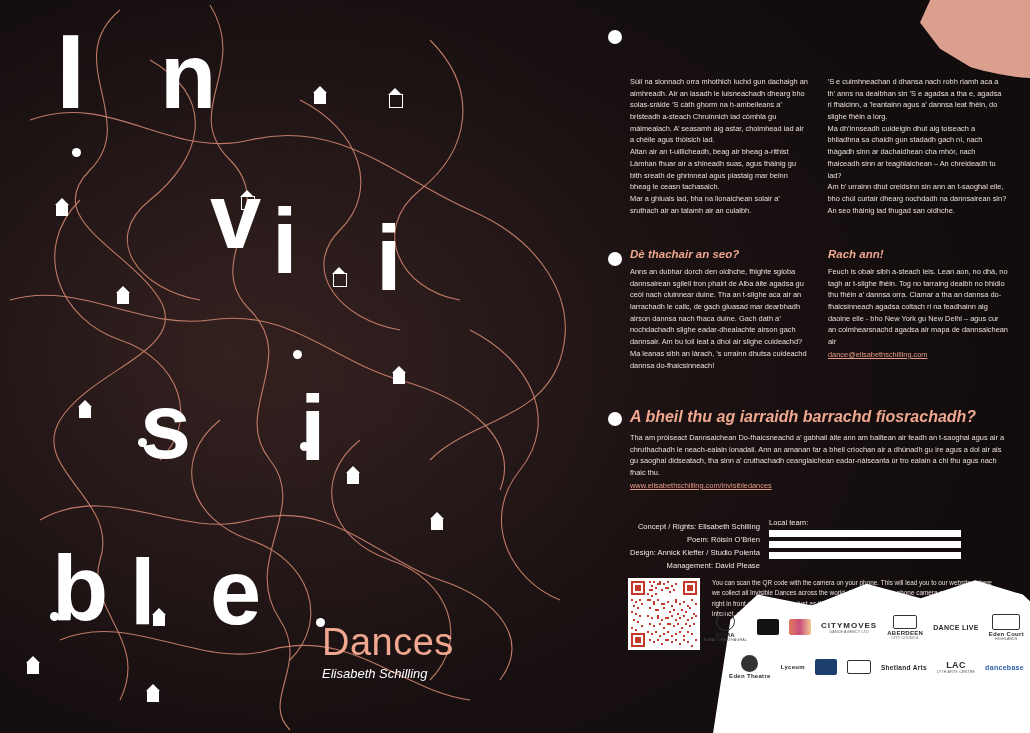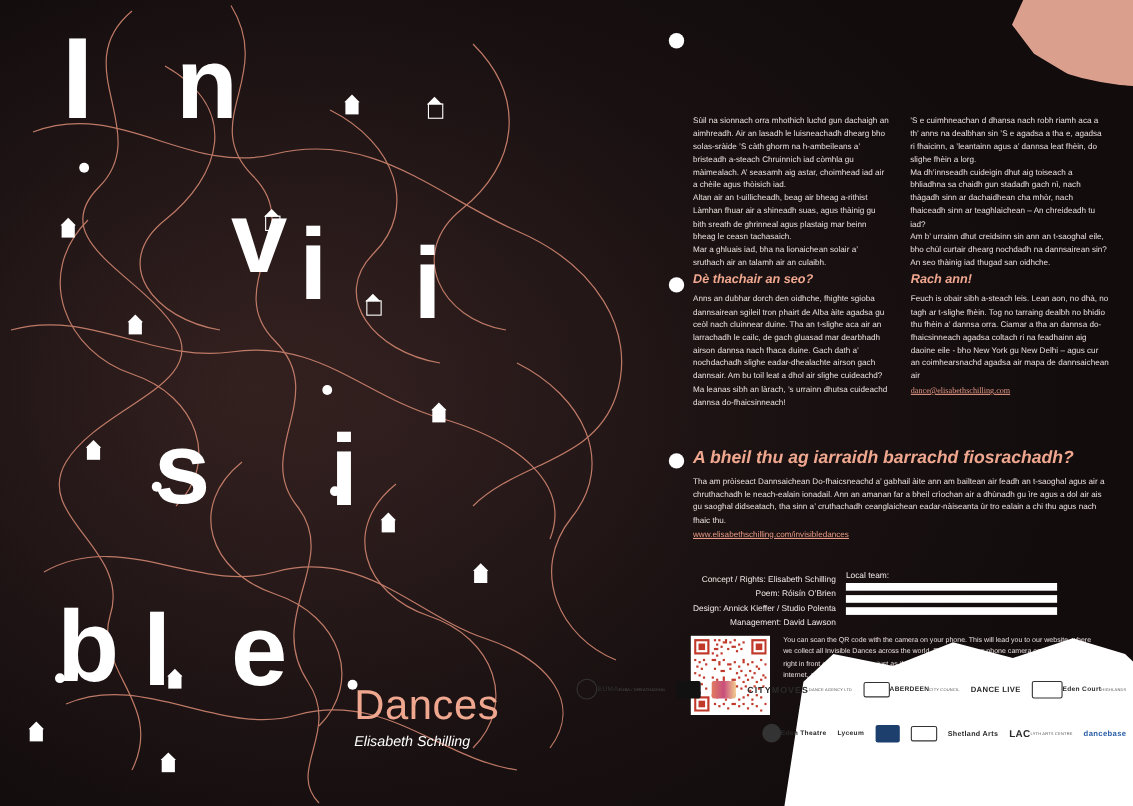--- a/index.html
+++ b/index.html
@@ -60,21 +60,21 @@
 
   
   .title-block{position:absolute;left:322px;bottom:52px;text-align:left;}
   .t-dances{font-size:38px;font-weight:400;color:#f0a78f;letter-spacing:.5px;line-height:1.05;}
   .t-sub{font-size:19px;font-weight:700;color:#fff;margin-top:2px;}
   .t-author{font-size:13px;font-style:italic;color:#fff;margin-top:3px;}
   .bullet{position:absolute;width:14px;height:14px;border-radius:50%;background:#fff;}
 
   .lede{position:absolute;left:630px;top:26px;width:375px;font-size:14.5px;font-weight:700;line-height:1.38;color:#fff;}
 
-  .cols{position:absolute;left:630px;top:104px;width:377px;display:flex;gap:18px;}
+  .cols{position:absolute;left:630px;top:76px;width:377px;display:flex;gap:18px;}
   .col{width:180px;font-size:7.4px;line-height:1.58;color:#e8dedc;}
 
   .sec{position:absolute;}
   .sec h3{margin:0 0 6px 0;font-size:11.5px;font-weight:700;color:#f0a78f;font-style:italic;}
   .sec .body{font-size:7.4px;line-height:1.58;color:#e8dedc;}
   .sec a{color:#e79a86;text-decoration:underline;}
 
   .sec2{left:630px;top:248px;width:180px;}
   .sec3{left:828px;top:248px;width:180px;}
   .sec4{left:630px;top:408px;width:377px;}
@@ -87,21 +87,21 @@
   .localteam .lt-bar{height:7px;background:#fff;margin-bottom:4px;}
 
   
   .qr{position:absolute;left:628px;top:578px;width:72px;height:72px;background:#fff;padding:3px;box-sizing:border-box;}
   .qr svg{display:block;}
   .qr-text{position:absolute;left:712px;top:578px;width:288px;font-size:6.4px;line-height:1.62;color:#e8dedc;}
 
   
   .logos{position:absolute;right:6px;bottom:4px;width:326px;height:120px;}
   .logo-row{display:flex;align-items:center;justify-content:flex-end;gap:10px;height:36px;}
-  .logo{display:flex;flex-direction:row;align-items:center;justify-content:flex-end;color:#222;}
+  .logo{display:flex;flex-direction:column;align-items:center;justify-content:flex-end;color:#222;}
   .logo .lname{font-size:6px;font-weight:700;letter-spacing:.3px;white-space:nowrap;color:#2a2a2a;}
   .logo .lsub{font-size:3.6px;letter-spacing:.2px;white-space:nowrap;color:#555;}
   .logo-mark{width:22px;height:16px;border:1.2px solid #333;border-radius:2px;margin-bottom:1px;}
   .logo-mark.round{border-radius:50%;width:17px;height:17px;}
   .logo-mark.fill{background:#333;border:none;}
   .logo-mark.grad{background:linear-gradient(90deg,#e07a5f,#c94f7c,#f2cc8f);border:none;}
   .logo-mark.blue{background:#1d3f6e;border:none;}
   .logo-mark.dark{background:#111;border:none;}
 </style>
 </head>
@@ -223,34 +223,34 @@
   </div>
 
   <div class="sec sec2">
     <h3>Dè thachair an seo?</h3>
     <div class="body">Anns an dubhar dorch den oidhche, fhighte sgioba dannsairean sgileil tron phairt de Alba àite agadsa gu ceòl nach cluinnear duine.  Tha an t-slighe aca air an larrachadh le cailc, de gach gluasad mar dearbhadh airson dannsa nach fhaca duine.  Gach dath a’ nochdachadh slighe eadar-dhealachte airson gach dannsair. Am bu toil leat a dhol air slighe cuideachd?  Ma leanas sibh an làrach, ’s urrainn dhutsa cuideachd dannsa do-fhaicsinneach!</div>
   </div>
 
   <div class="sec sec3">
     <h3>Rach ann!</h3>
     <div class="body">Feuch is obair sibh a-steach leis. Lean aon, no dhà, no tagh ar t-slighe fhèin.  Tog no tarraing dealbh no bhidio thu fhèin a’ dannsa orra.  Ciamar a tha an dannsa do-fhaicsinneach agadsa coltach ri na feadhainn aig daoine eile - bho New York gu New Delhi – agus cur an coimhearsnachd agadsa air mapa de dannsaichean air</div>
-    <div class="body" style="margin-top:1px;font-family:Liberation Serif, serif;"><a href="#">dance@elisabethschilling.com</a></div>
+    <div class="body" style="margin-top:1px;"><a href="#">dance@elisabethschilling.com</a></div>
   </div>
 
   <div class="sec sec4">
     <h3>A bheil thu ag iarraidh barrachd fiosrachadh?</h3>
     <div class="body">Tha am pròiseact Dannsaichean Do-fhaicsneachd a’ gabhail àite ann am bailtean air feadh an t-saoghal agus air a chruthachadh le neach-ealain ionadail. Ann an amanan far a bheil crìochan air a dhùnadh gu ìre agus a dol air ais gu saoghal didseatach, tha sinn a’ cruthachadh ceanglaichean eadar-nàiseanta ùr tro ealain a chi thu agus nach fhaic thu.</div>
     <div class="body" style="margin-top:1px;"><a href="#">www.elisabethschilling.com/invisibledances</a></div>
   </div>
 
   <div class="credits">
     <div>Concept / Rights: Elisabeth Schilling</div>
     <div>Poem: Róisín O’Brien</div>
     <div>Design: Annick Kieffer / Studio Polenta</div>
-    <div>Management: David Lawson</div>
+    <div>Management: David Please</div>
   </div>
 
   <div class="localteam">
     <div class="lt-label">Local team:</div>
     <div class="lt-bar"></div>
     <div class="lt-bar"></div>
     <div class="lt-bar"></div>
   </div>
 
   <div class="qr">

